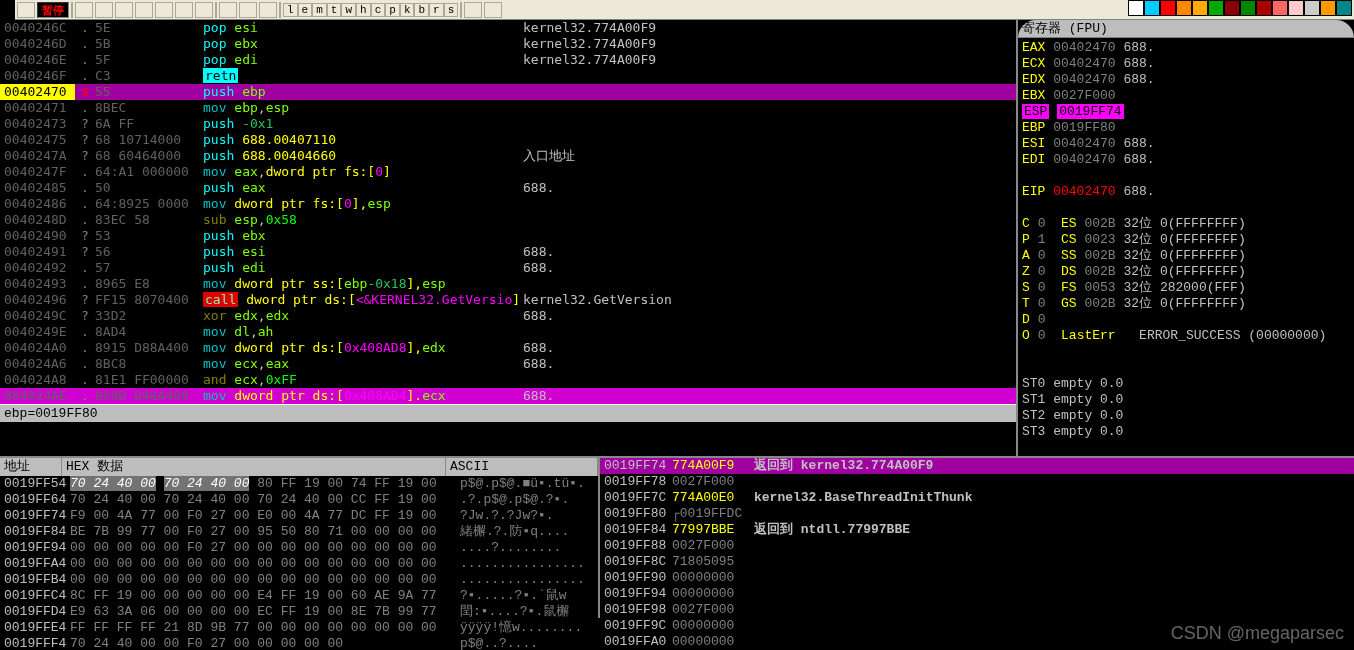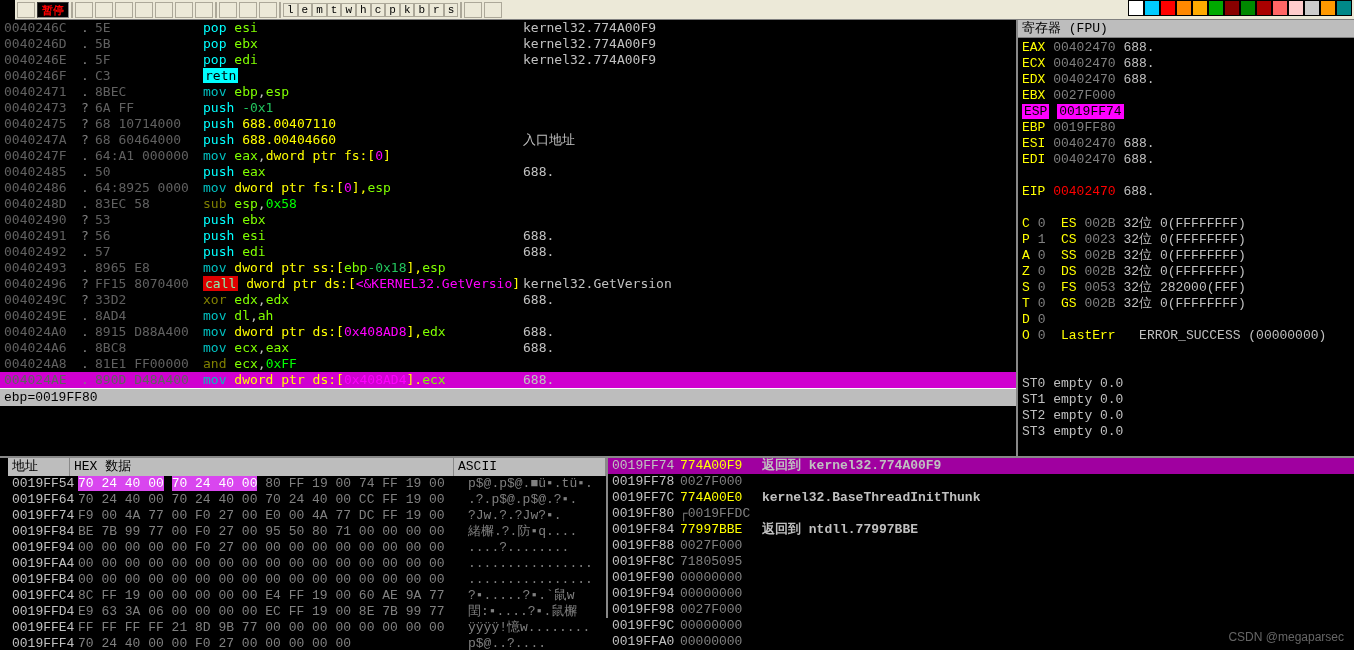--- a/index.html
+++ b/index.html
@@ -93,77 +93,77 @@
   color: #000;
   padding: 0 4px;
   line-height: 18px;
   border-top: 1px solid #fff;
 }
 
 .regs {
   flex: 1;
   background: #000;
   overflow: hidden;
+  border-radius: 18px;
 }
 .reg-title {
   background: #bdbdbd; color: #000;
   height: 18px; line-height: 18px; padding: 0 4px;
   border-bottom: 1px solid #808080;
 }
 .reg-body { padding: 2px 4px; }
 .reg-line { height: 16px; line-height: 16px; white-space: pre; }
 .rn { color: #ffff00; }
 .rn-hl { color: #000; background: #ff00ff; padding: 0 2px; }
 .rv { color: #808080; }
 .rv-red { color: #ff0000; }
 .rd-w { color: #c0c0c0; }
 
 .bottom {
   display: flex;
   height: 162px;
   border-top: 2px solid #888;
-  padding-left: 8px;
 }
 .hexpane {
   width: 600px;
   background: #000;
   border-right: 2px solid #888;
 }
 .hexhdr {
   display: flex;
   height: 18px;
   background: #bdbdbd;
   color: #000;
 }
 .hexhdr > div { border-right: 1px solid #888; padding: 0 4px; line-height: 18px; }
 .hexbody { padding: 0; }
 .hexrow { height: 16px; line-height: 16px; white-space: pre; display: flex; }
 .ha { color: #c0c0c0; width: 70px; padding-left: 4px; }
 .hv { color: #808080; width: 386px; }
-.hv .hl { background: #d946ef; color: #fff; }
+.hv .hl { background: #737373; color: #fff; font-style: italic; }
 .asc { color: #808080; flex: 1; padding-left: 4px; }
 
 .stackpane {
   flex: 1;
   background: #000;
   position: relative;
 }
 .stackrow { height: 16px; line-height: 16px; white-space: pre; display: flex; }
 .stackrow.sel { background: #a000a0; }
 .sa { color: #c0c0c0; width: 72px; padding-left: 4px; }
 .sv { color: #808080; width: 82px; }
 .sv-y { color: #ffff00; }
 .sc { color: #c0c0c0; flex: 1; font-weight: bold; }
 
 .watermark {
   position: absolute;
   right: 10px; bottom: 6px;
   color: rgba(200,200,200,0.5);
   font-family: Arial, sans-serif;
-  font-size: 12px;
+  font-size: 18px;
 }
 </style>
 </head>
 <body>
 
 <div class="toolbar">
   <span class="tb-btn"></span>
   <span class="tb-text">暂停</span>
   <span class="tb-sep"></span>
   <span class="tb-btn"></span>
@@ -186,20 +186,21 @@
   <span id="tb-colors"><span class="tb-cbtn" style="background: rgb(255, 255, 255);"></span><span class="tb-cbtn" style="background: rgb(0, 204, 255);"></span><span class="tb-cbtn" style="background: rgb(255, 0, 0);"></span><span class="tb-cbtn" style="background: rgb(255, 136, 0);"></span><span class="tb-cbtn" style="background: rgb(255, 170, 0);"></span><span class="tb-cbtn" style="background: rgb(0, 170, 0);"></span><span class="tb-cbtn" style="background: rgb(136, 0, 0);"></span><span class="tb-cbtn" style="background: rgb(0, 136, 0);"></span><span class="tb-cbtn" style="background: rgb(170, 0, 0);"></span><span class="tb-cbtn" style="background: rgb(255, 102, 102);"></span><span class="tb-cbtn" style="background: rgb(255, 204, 204);"></span><span class="tb-cbtn" style="background: rgb(204, 204, 204);"></span><span class="tb-cbtn" style="background: rgb(255, 153, 0);"></span><span class="tb-cbtn" style="background: rgb(0, 136, 136);"></span></span>
 </div>
 
 <div class="main">
   <div class="disasm">
     <div class="disasm-inner" id="disasm-rows">
         <div class="row"><span class="addr">0040246C</span><span class="dot">.</span><span class="bytes">5E</span><span class="mnem-area"><span class="mn-pop">pop </span><span class="reg">esi</span></span><span class="comment-area">kernel32.774A00F9</span></div>
         <div class="row"><span class="addr">0040246D</span><span class="dot">.</span><span class="bytes">5B</span><span class="mnem-area"><span class="mn-pop">pop </span><span class="reg">ebx</span></span><span class="comment-area">kernel32.774A00F9</span></div>
         <div class="row"><span class="addr">0040246E</span><span class="dot">.</span><span class="bytes">5F</span><span class="mnem-area"><span class="mn-pop">pop </span><span class="reg">edi</span></span><span class="comment-area">kernel32.774A00F9</span></div>
         <div class="row"><span class="addr">0040246F</span><span class="dot">.</span><span class="bytes">C3</span><span class="mnem-area"><span class="mn-retn">retn</span></span><span class="comment-area"></span></div>
+        <div class="row hl-magenta"><span class="addr addr-sel">00402470</span><span class="dollar">$</span><span class="bytes">55</span><span class="mnem-area"><span class="mn-push">push </span><span class="reg">ebp</span></span><span class="comment-area"></span></div>
         <div class="row"><span class="addr">00402471</span><span class="dot">.</span><span class="bytes">8BEC</span><span class="mnem-area"><span class="mn-mov">mov </span><span class="reg">ebp</span>,<span class="reg">esp</span></span><span class="comment-area"></span></div>
         <div class="row"><span class="addr">00402473</span><span class="qm">?</span><span class="bytes">6A FF</span><span class="mnem-area"><span class="mn-push">push </span><span class="imm-red">-0x1</span></span><span class="comment-area"></span></div>
         <div class="row"><span class="addr">00402475</span><span class="qm">?</span><span class="bytes">68 10714000</span><span class="mnem-area"><span class="mn-push">push </span><span class="ptr">688.00407110</span></span><span class="comment-area"></span></div>
         <div class="row"><span class="addr">0040247A</span><span class="qm">?</span><span class="bytes">68 60464000</span><span class="mnem-area"><span class="mn-push">push </span><span class="ptr">688.00404660</span></span><span class="comment-area">入口地址</span></div>
         <div class="row"><span class="addr">0040247F</span><span class="dot">.</span><span class="bytes">64:A1 000000</span><span class="mnem-area"><span class="mn-mov">mov </span><span class="reg">eax</span>,<span class="ptr">dword ptr fs:[</span><span class="bracket">0</span><span class="ptr">]</span></span><span class="comment-area"></span></div>
         <div class="row"><span class="addr">00402485</span><span class="dot">.</span><span class="bytes">50</span><span class="mnem-area"><span class="mn-push">push </span><span class="reg">eax</span></span><span class="comment-area">688.<moduleentrypoint></moduleentrypoint></span></div>
         <div class="row"><span class="addr">00402486</span><span class="dot">.</span><span class="bytes">64:8925 0000</span><span class="mnem-area"><span class="mn-mov">mov </span><span class="ptr">dword ptr fs:[</span><span class="bracket">0</span><span class="ptr">],</span><span class="reg">esp</span></span><span class="comment-area"></span></div>
         <div class="row"><span class="addr">0040248D</span><span class="dot">.</span><span class="bytes">83EC 58</span><span class="mnem-area"><span class="mn-sub">sub </span><span class="reg">esp</span>,<span class="imm">0x58</span></span><span class="comment-area"></span></div>
         <div class="row"><span class="addr">00402490</span><span class="qm">?</span><span class="bytes">53</span><span class="mnem-area"><span class="mn-push">push </span><span class="reg">ebx</span></span><span class="comment-area"></span></div>
         <div class="row"><span class="addr">00402491</span><span class="qm">?</span><span class="bytes">56</span><span class="mnem-area"><span class="mn-push">push </span><span class="reg">esi</span></span><span class="comment-area">688.<moduleentrypoint></moduleentrypoint></span></div>

